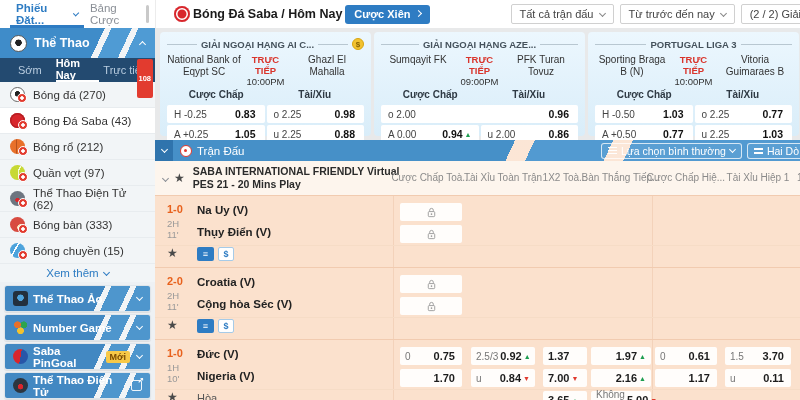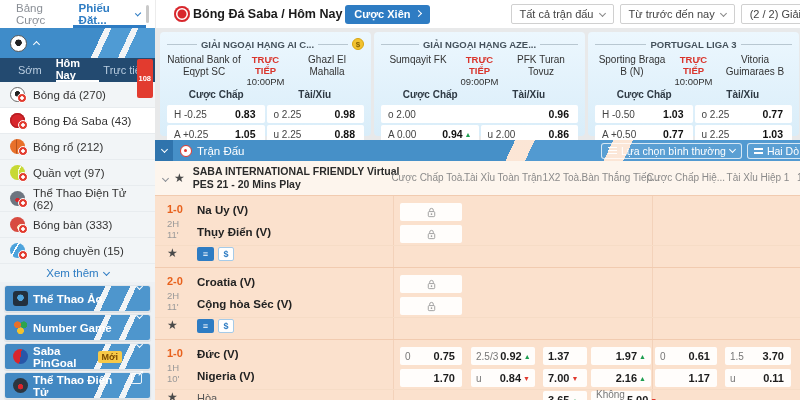--- a/index.html
+++ b/index.html
@@ -35,21 +35,21 @@
   .ic-football { background:#fff; border:1px solid #666; background-image:radial-gradient(circle at 50% 45%, #222 0 2.5px, transparent 3px); }
   .ic-saba { background:#d8262c; box-shadow:inset 0 0 0 1.5px #b71e23; }
   .ic-basketball { background:#e8702a; background-image:linear-gradient(90deg, transparent 6px, #b9501a 6px 7px, transparent 7px); }
   .ic-tennis { background:#c7d934; background-image:radial-gradient(circle at 120% 50%, transparent 9px, #f4fbda 9px 10px, transparent 10px); }
   .ic-esports { background:#6d7580; background-image:radial-gradient(circle at 50% 60%, #d8262c 0 2px, transparent 2.5px); }
   .ic-tabletennis { background:#d84b40; background-image:radial-gradient(circle at 70% 70%, #fbe9b8 0 3px, transparent 3.5px); }
   .ic-volleyball { background:#4da3dc; background-image:linear-gradient(120deg, transparent 7px, #fff 7px 8.5px, transparent 8.5px); }
   .see-more { height:18px; display:flex; align-items:center; justify-content:center; gap:5px; color:#2e7cc3; font-size:11.5px; background:#f2f5f7; cursor:pointer; }
 
   .sb-banners { padding:3px 4px; display:flex; flex-direction:column; gap:2px; }
-  .banner { height:27px; flex:none; border-radius:3px; display:flex; gap:15px; padding:0 8px; color:#fff; font-weight:bold; font-size:11.5px; cursor:pointer;
+  .banner { height:27px; flex:none; border-radius:3px; display:flex; align-items:center; gap:7px; padding:0 8px; color:#fff; font-weight:bold; font-size:11.5px; cursor:pointer;
     background:linear-gradient(115deg,#4288c2 0 64%,rgba(255,255,255,.2) 64% 68%,#4e96cd 68% 80%,rgba(255,255,255,.2) 80% 84%,#4e96cd 84%);
     border:1px solid #dfe5ea; box-shadow:0 1px 1px rgba(0,0,0,.08); }
   .banner .sp { flex:1; display:flex; align-items:center; gap:5px; }
   .bic { width:15px; height:15px; flex:none; border-radius:3px; display:flex; align-items:center; justify-content:center; }
   .bic.virtual { background:#23303d; background-image:radial-gradient(circle at 50% 45%, #4da3dc 0 3px, transparent 3.5px); }
   .bic.numbers { background:transparent;
     background-image:radial-gradient(circle at 30% 32%, #e8702a 0 3.2px, transparent 3.6px),
                      radial-gradient(circle at 72% 32%, #2da44e 0 3.2px, transparent 3.6px),
                      radial-gradient(circle at 50% 72%, #f2c230 0 3.2px, transparent 3.6px); }
   .bic.pingoal { background:linear-gradient(100deg,#d8262c 50%,#2856a8 50%); border-radius:50%; }
@@ -135,32 +135,33 @@
   .c1 { left:245px; width:62px; } .c2 { left:316px; width:64px; } .c3 { left:388px; width:44px; }
   .c4 { left:436px; width:60px; } .c5 { left:500px; width:62px; } .c6 { left:570px; width:66px; }
 </style>
 </head>
 <body>
 
 <div class="app">
 
   <aside class="left">
     <div class="left-tabs">
-      <div class="ltab">
-        <span>Bảng Cược</span>
-      </div>
       <div class="ltab active">
         <span>Phiếu Đặt...</span>
         <span class="chv"></span>
       </div>
+      <div class="ltab">
+        <span>Bảng Cược</span>
+      </div>
       <div class="vscroll"></div>
     </div>
 
     <div class="sb-header">
       <span class="ic-ball-hd"></span>
+      <span class="sb-title">Thể Thao</span>
       <span class="chv up"></span>
     </div>
 
     <div class="sb-tabs">
       <div class="sbtab">
           <span>Sớm</span>
         </div>
       <div class="sbtab active">
           <span>Hôm Nay</span>
         </div>

